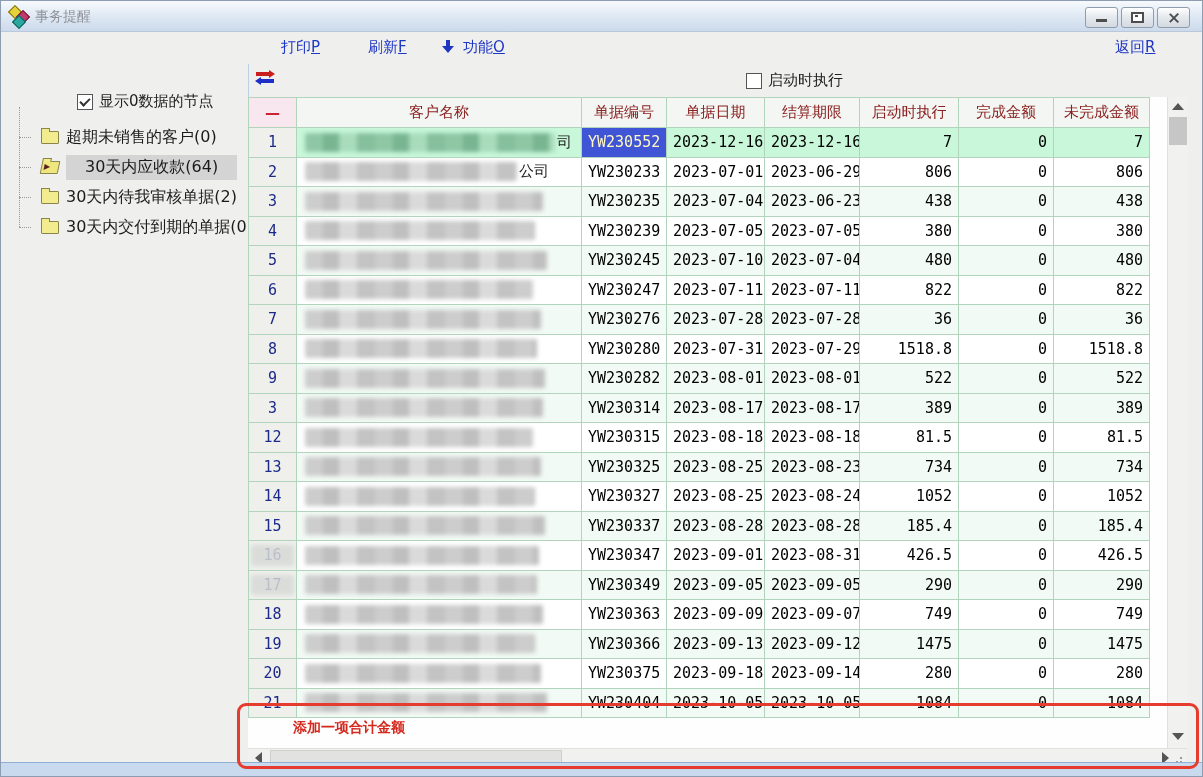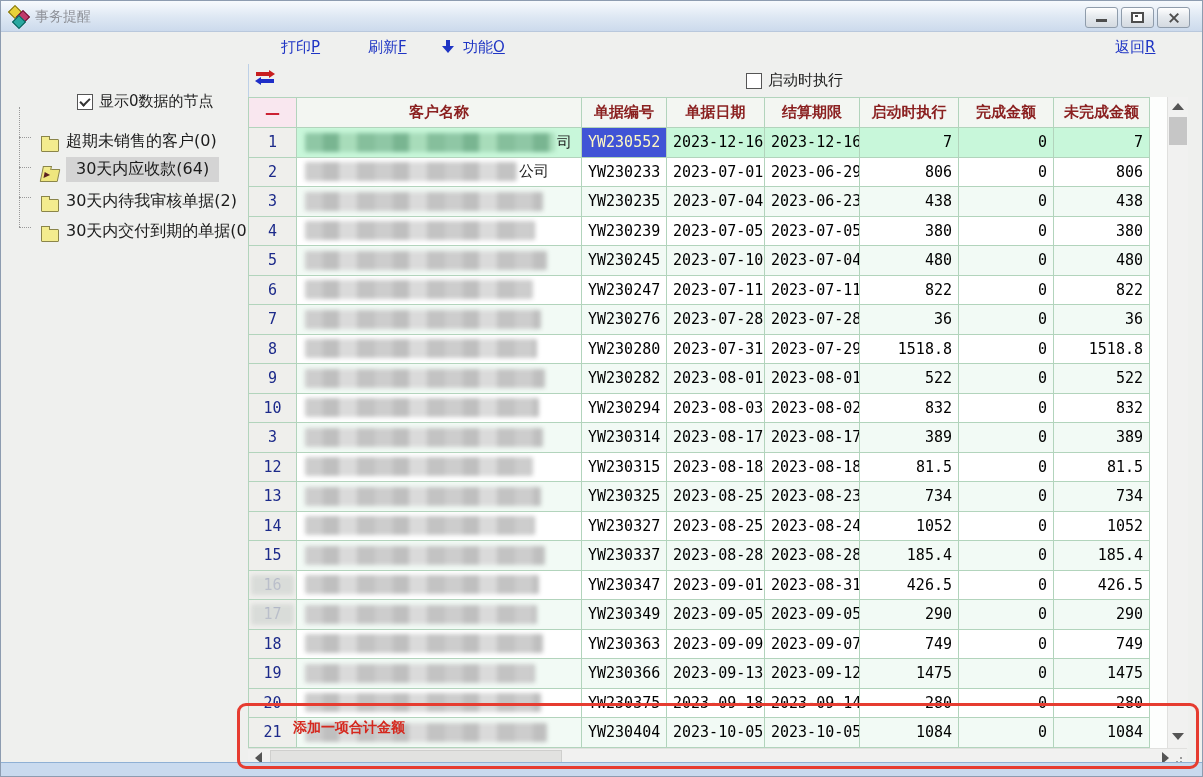--- a/index.html
+++ b/index.html
@@ -39,49 +39,49 @@
   .down-arrow .tri{position:absolute;left:1px;top:6px;width:0;height:0;
     border-left:6px solid transparent;border-right:6px solid transparent;border-top:7px solid #1f35c4;}
   
   .left-panel{position:absolute;left:0;top:63px;width:246px;bottom:13px;}
   .checkrow{display:flex;align-items:center;gap:6px;font-size:15px;color:#222;}
   .chk{width:14px;height:14px;border:1px solid #555;background:#fff;position:relative;flex:0 0 auto;}
   .chk.checked:after{content:"";position:absolute;left:2px;top:3px;width:8px;height:4px;
     border-left:2px solid #333;border-bottom:2px solid #333;transform:rotate(-45deg);}
   .show-zero{position:absolute;left:76px;top:28px;}
   .tree{position:absolute;left:14px;top:58px;}
-  .tree-item{position:relative;display:flex;align-items:flex-end;height:30px;font-size:16px;color:#1b1b1b;
+  .tree-item{position:relative;display:flex;align-items:center;height:30px;font-size:16px;color:#1b1b1b;
     padding-left:26px;white-space:nowrap;cursor:pointer;}
   .tree-item:before{content:"";position:absolute;left:4px;top:-15px;bottom:15px;border-left:1px dotted #9a9a9a;}
   .tree-item:after{content:"";position:absolute;left:4px;top:15px;width:12px;border-top:1px dotted #9a9a9a;}
   .folder{position:relative;width:16px;height:11px;background:#f3ec8e;border:1px solid #8a854a;
     border-radius:1px;margin-right:7px;flex:0 0 auto;}
   .folder:before{content:"";position:absolute;left:-1px;top:-4px;width:7px;height:3px;
     background:#f3ec8e;border:1px solid #8a854a;border-bottom:none;}
-  .tree-item.selected .label{background:#d4d4d4;padding:2px 10px;}
+  .tree-item.selected .label{background:#d4d4d4;padding:2px 19px;}
   .tree-item.selected .folder{transform:skewX(-12deg);background:#efe67e;}
   .tree-item.selected .folder:after{content:"";position:absolute;left:2px;top:2px;width:0;height:0;
     border-top:3px solid transparent;border-bottom:3px solid transparent;border-left:6px solid #5a2020;}
   
   .strip{position:absolute;left:247px;top:63px;right:16px;height:33px;border-left:1px solid #bdd0e6;}
   .swap-icon{position:absolute;left:7px;top:7px;width:18px;height:14px;}
   .swap-icon .a{position:absolute;height:4px;width:13px;}
   .swap-icon .a1{left:0;top:1px;background:#c81e1e;}
   .swap-icon .a1:after{content:"";position:absolute;right:-6px;top:-2px;border-top:4px solid transparent;
     border-bottom:4px solid transparent;border-left:6px solid #c81e1e;}
   .swap-icon .a2{left:5px;top:8px;background:#1e2ec8;}
   .swap-icon .a2:after{content:"";position:absolute;left:-6px;top:-2px;border-top:4px solid transparent;
     border-bottom:4px solid transparent;border-right:6px solid #1e2ec8;}
   .startup{position:absolute;left:497px;top:7px;}
   
   .grid-wrap{position:absolute;left:247px;top:96px;width:919px;height:651px;background:#fdfefd;overflow:hidden;}
   table.grid{border-collapse:collapse;table-layout:fixed;width:901px;
     font-family:"DejaVu Sans Mono","Liberation Mono",monospace;font-size:15px;}
   .grid th,.grid td{border:1px solid #b2d4bc;padding:0 6px;height:29.5px;overflow:hidden;white-space:nowrap;box-sizing:border-box;}
-  .grid th{height:30px;background:#f3f6f2;color:#8b2121;font-weight:bold;
+  .grid th{height:30px;background:#f3f6f2;color:#8b2121;font-weight:normal;
     font-family:"DejaVu Sans","Liberation Sans",sans-serif;font-size:15px;}
   .grid th.corner{background:#f9e7ef;color:#cc2233;font-weight:bold;}
   .grid td.num{background:#efefec;color:#1c2a8a;text-align:center;}
   .grid tr.odd td:not(.num){background:#f2faf5;}
   .grid tr.even td:not(.num){background:#ffffff;}
   .grid tr.sel td:not(.num){background:#c8f7da;}
   .grid td.selcell{background:#4054d6 !important;color:#fef9c3;}
   .grid td.amt{text-align:right;}
   .grid td.cust{padding-left:8px;font-family:"DejaVu Sans","Liberation Sans",sans-serif;}
   .blur{display:inline-block;height:19px;vertical-align:middle;border-radius:2px;filter:blur(2.2px);
@@ -294,30 +294,20 @@
           <tr class="odd">
             <td class="num">9</td>
             <td class="cust"><span class="blur" style="width: 240px;"></span></td>
             <td class="doc">YW230282</td>
             <td class="date">2023-08-01</td>
             <td class="date">2023-08-01</td>
             <td class="amt">522</td>
             <td class="amt">0</td>
             <td class="amt">522</td>
           </tr>
-          <tr class="even">
-            <td class="num">10</td>
-            <td class="cust"><span class="blur" style="width: 234px;"></span></td>
-            <td class="doc">YW230294</td>
-            <td class="date">2023-08-03</td>
-            <td class="date">2023-08-02</td>
-            <td class="amt">832</td>
-            <td class="amt">0</td>
-            <td class="amt">832</td>
-          </tr>
           <tr class="odd">
             <td class="num">3</td>
             <td class="cust"><span class="blur" style="width: 238px;"></span></td>
             <td class="doc">YW230314</td>
             <td class="date">2023-08-17</td>
             <td class="date">2023-08-17</td>
             <td class="amt">389</td>
             <td class="amt">0</td>
             <td class="amt">389</td>
           </tr>

